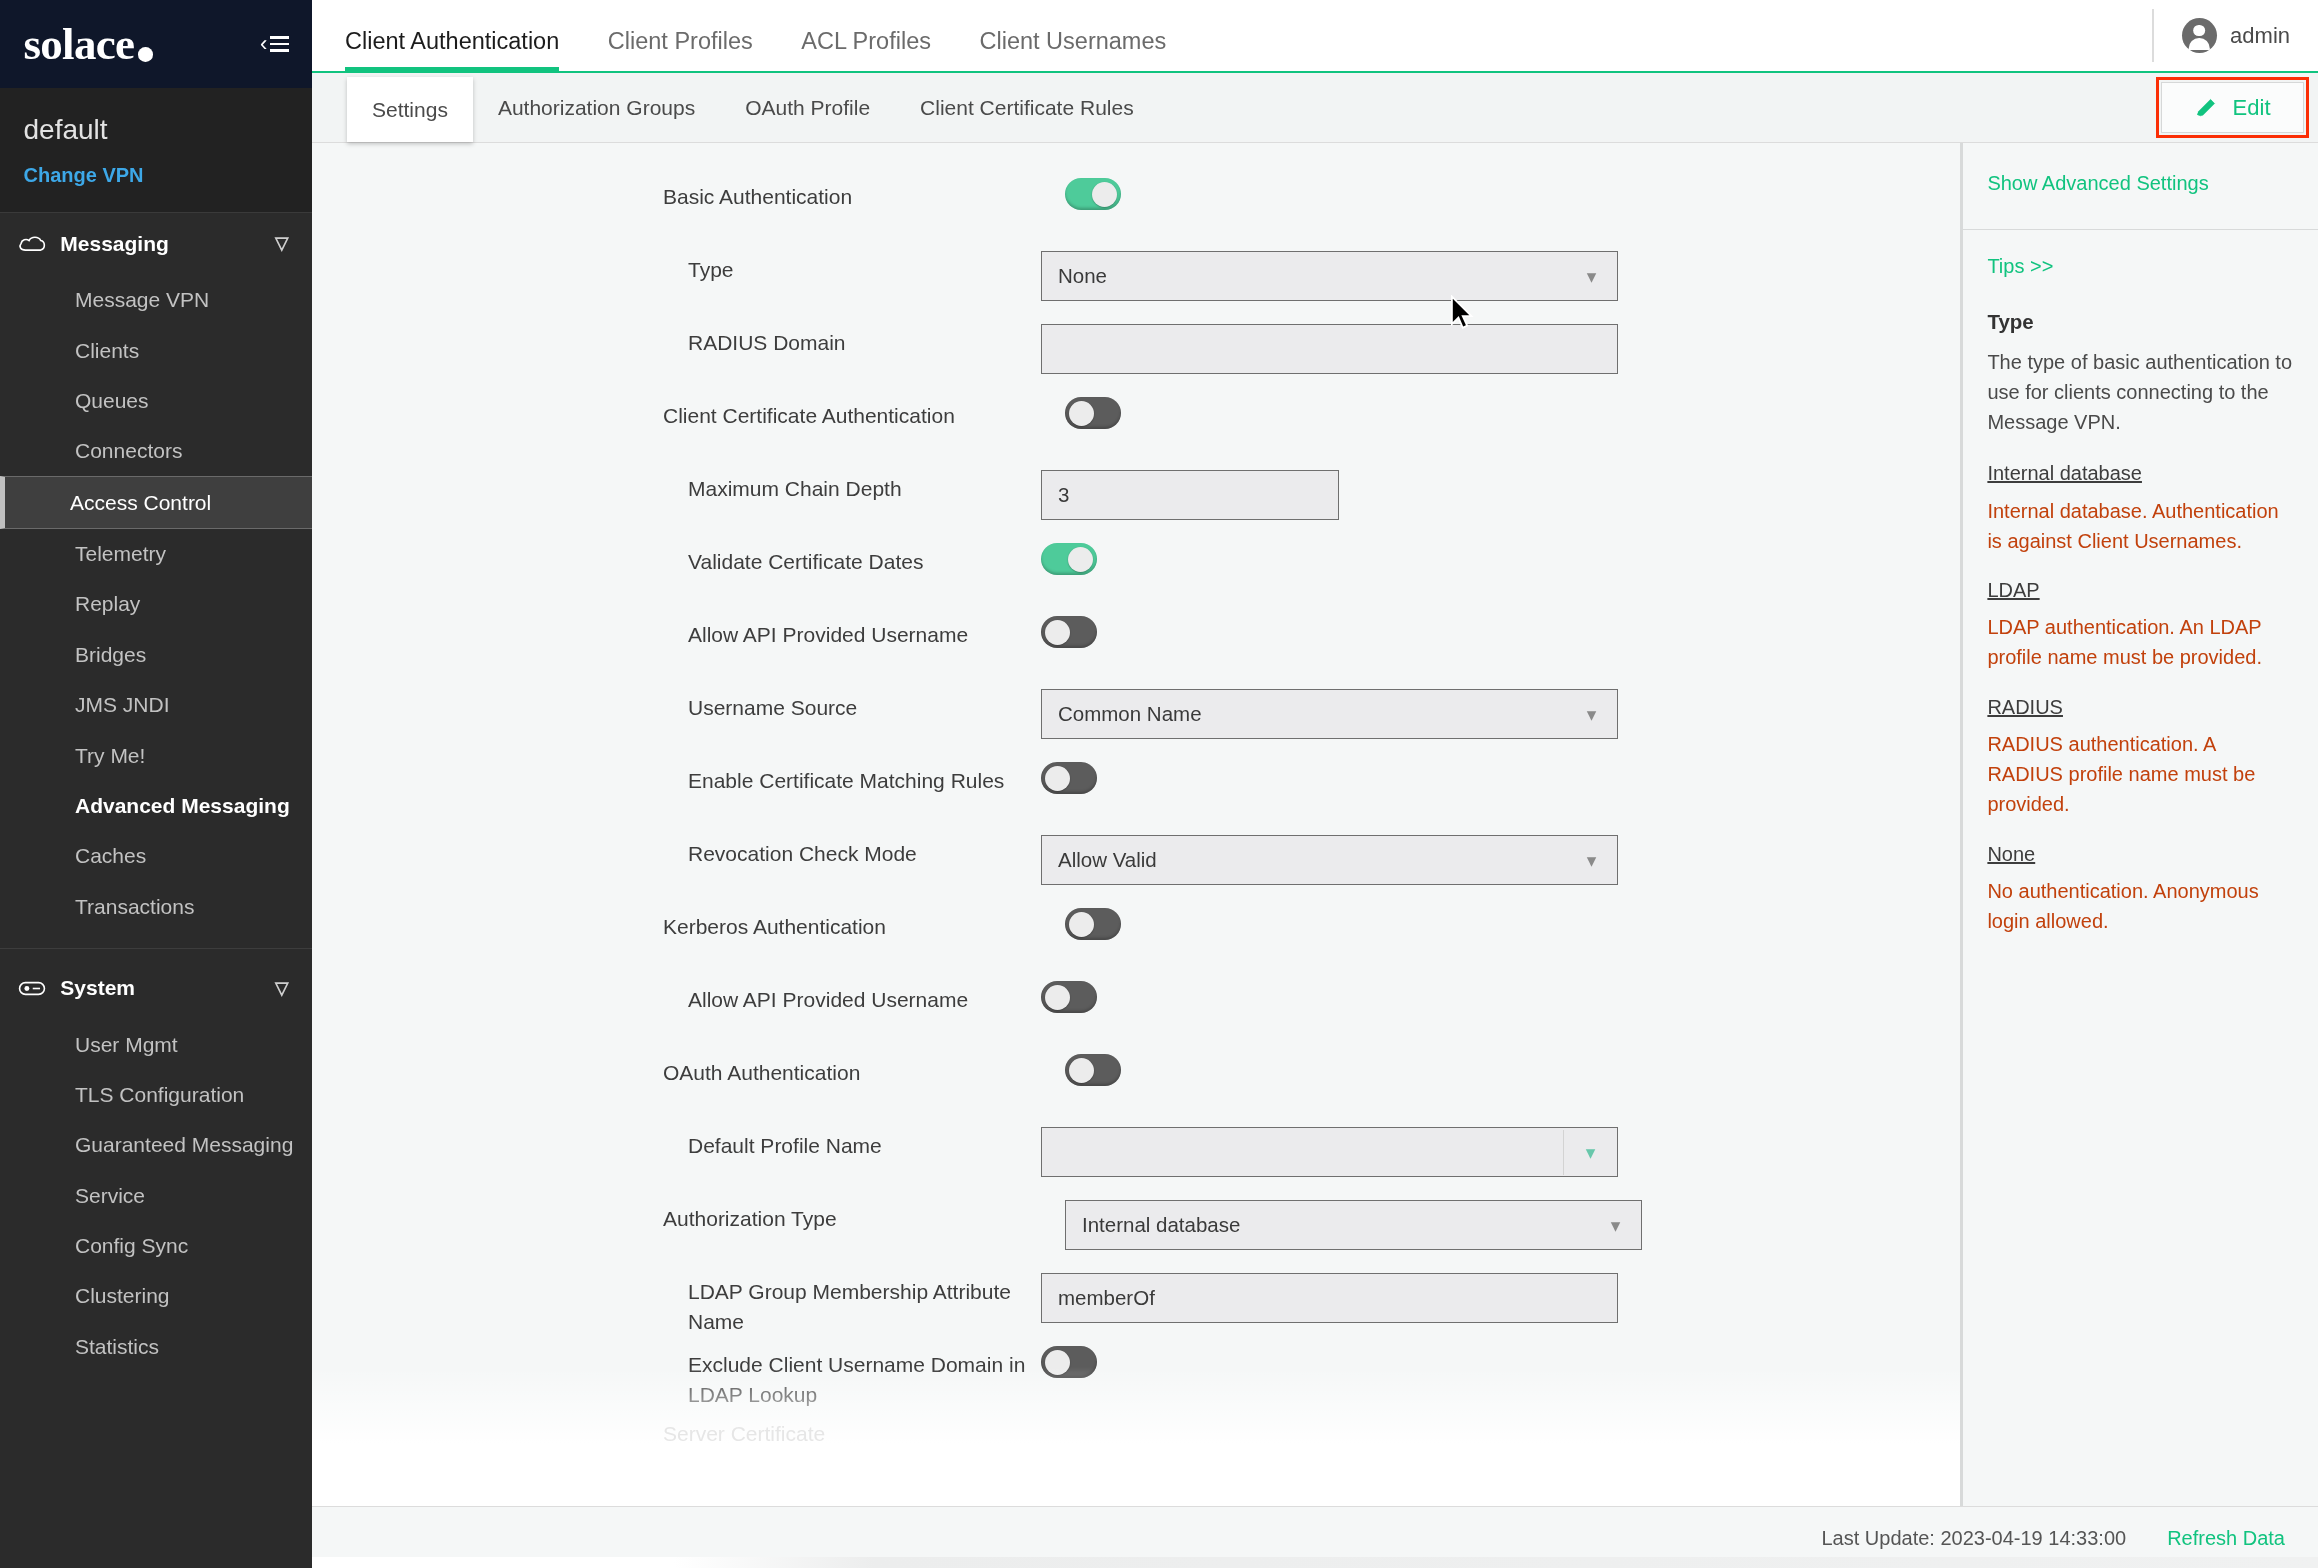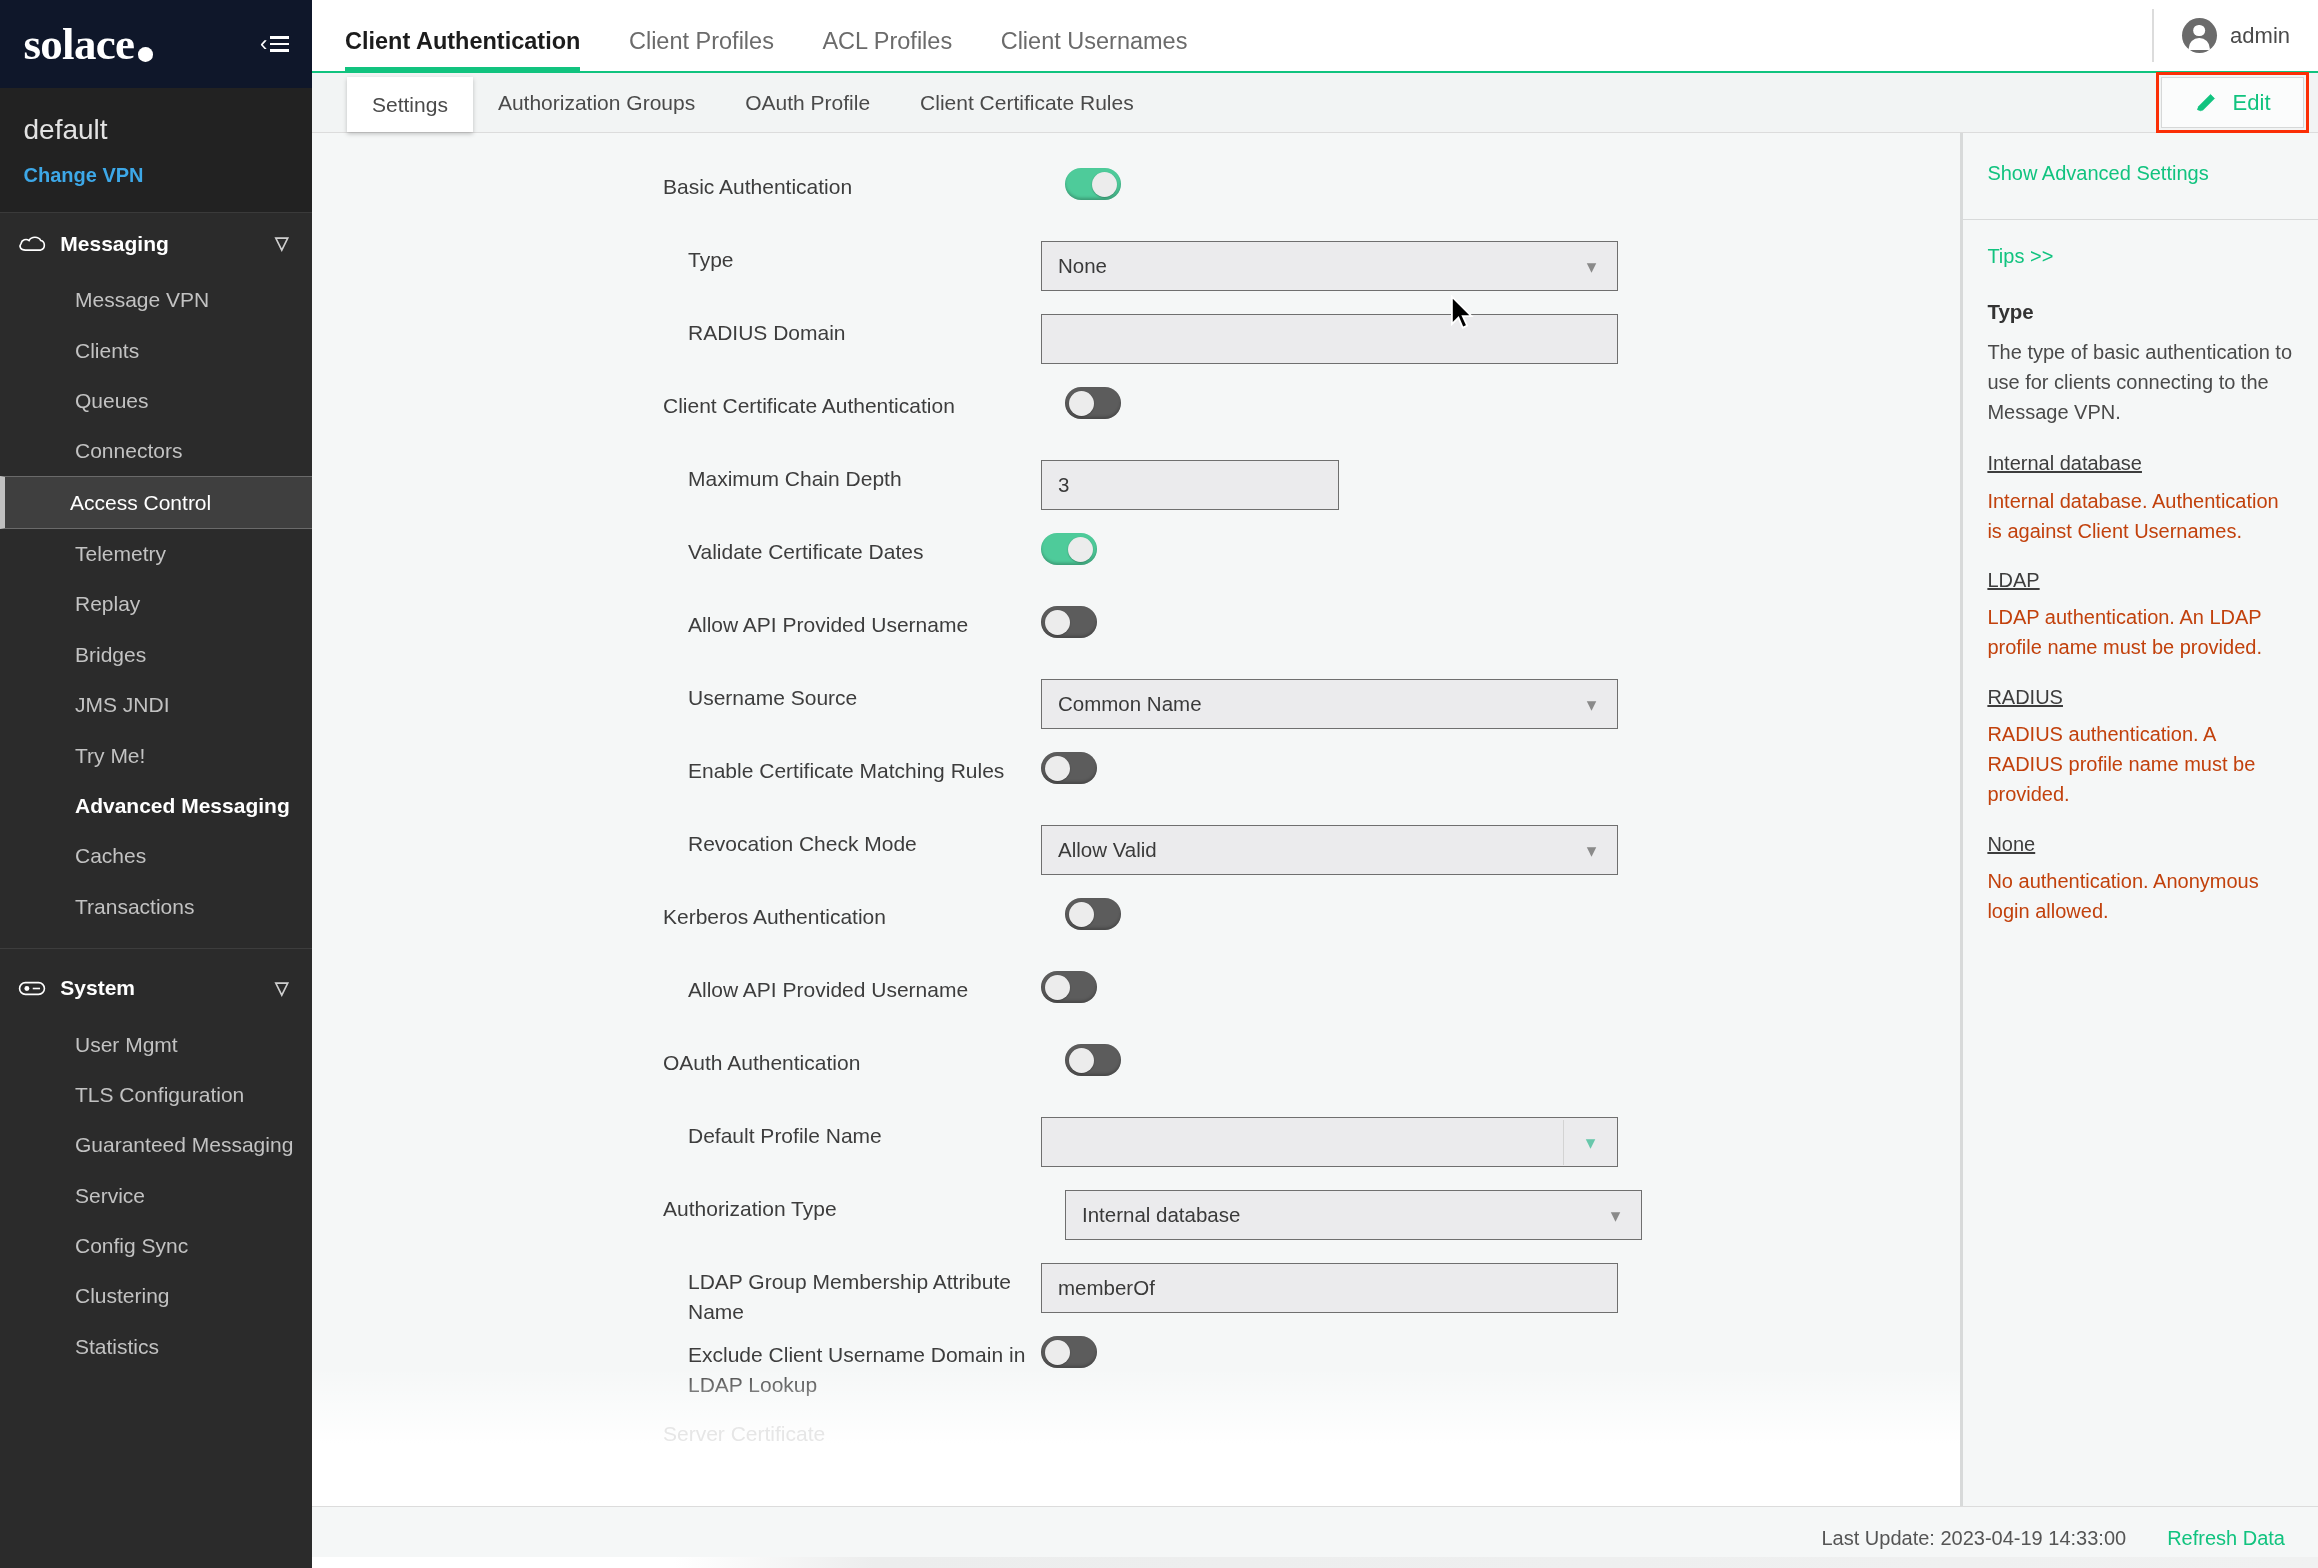--- a/index.html
+++ b/index.html
@@ -54,34 +54,34 @@
   .sb-sys-space { height:8.8px; }
 
   
   .main { flex:1; display:flex; flex-direction:column; min-width:0; background:#f5f7f7; }
 
   .topbar { height:73px; background:#ffffff; display:flex; align-items:stretch;
     border-bottom:2.9px solid #11c37f; position:relative; }
   .tabs-l1 { display:flex; align-items:flex-end; padding-left:33px; gap:0; }
   .tab1 { font-size:23.5px; color:#6b6b6b; padding:0 28px 16px 0; margin-right:20.5px;
     cursor:pointer; position:relative; align-self:flex-end; }
-  .tab1.active { color:#1c1c1c; font-weight:700;margin-top:15px; }
+  .tab1.active { color:#1c1c1c; font-weight:400;margin-top:15px; }
   .tab1.active::after { content:""; position:absolute; left:0; right:28px; bottom:-2.9px;
     height:7.3px; background:#11c37f; }
   .topbar-right { margin-left:auto; display:flex; align-items:center; padding:0 29px 0 0; }
   .user-sep { width:1.5px; height:53px; background:#dcdcdc; margin-right:28px; }
   .user { display:flex; align-items:center; gap:13.2px; cursor:pointer; }
   .avatar { width:35px;height:35px;border-radius:50%;background:#6b6b6b;position:relative; }
   .avatar::before { content:""; position:absolute; left:50%; top:6.6px; transform:translateX(-50%);
     width:11.7px;height:11.7px;border-radius:50%;background:#fff; }
   .avatar::after { content:""; position:absolute; left:50%; bottom:2.9px; transform:translateX(-50%);
     width:20.5px;height:11.7px;border-radius:10.3px 10.3px 0 0;background:#fff; }
   .user-name { font-size:22px; color:#4a4a4a; }
 
-  .subbar { height:60px; background:#f2f4f4; display:flex; align-items:stretch;
+  .subbar { height:70px; background:#f2f4f4; display:flex; align-items:stretch;
     border-bottom:1.5px solid #dcdcdc; position:relative; }
   .tabs-l2 { display:flex; align-items:stretch; padding-left:35px; }
   .tab2 { font-size:21px; color:#4a4a4a; display:flex; align-items:center;
     padding:0 25px; cursor:pointer; }
   .tab2.active { background:#ffffff; box-shadow:0 1.5px 4.4px rgba(0,0,0,.22); font-weight:400;
     margin:4.4px 0 0 0; }
   .subbar-right { margin-left:auto; display:flex; align-items:center; padding-right:10.3px; }
   .edit-wrap { border:3.7px solid #fb2e05; padding:2.2px; }
   .edit-btn { background:#fbfcfc; border:0.7px solid #d6d8d8; display:flex; align-items:center;
     gap:13.2px; padding:11.7px 32px; cursor:pointer; }

